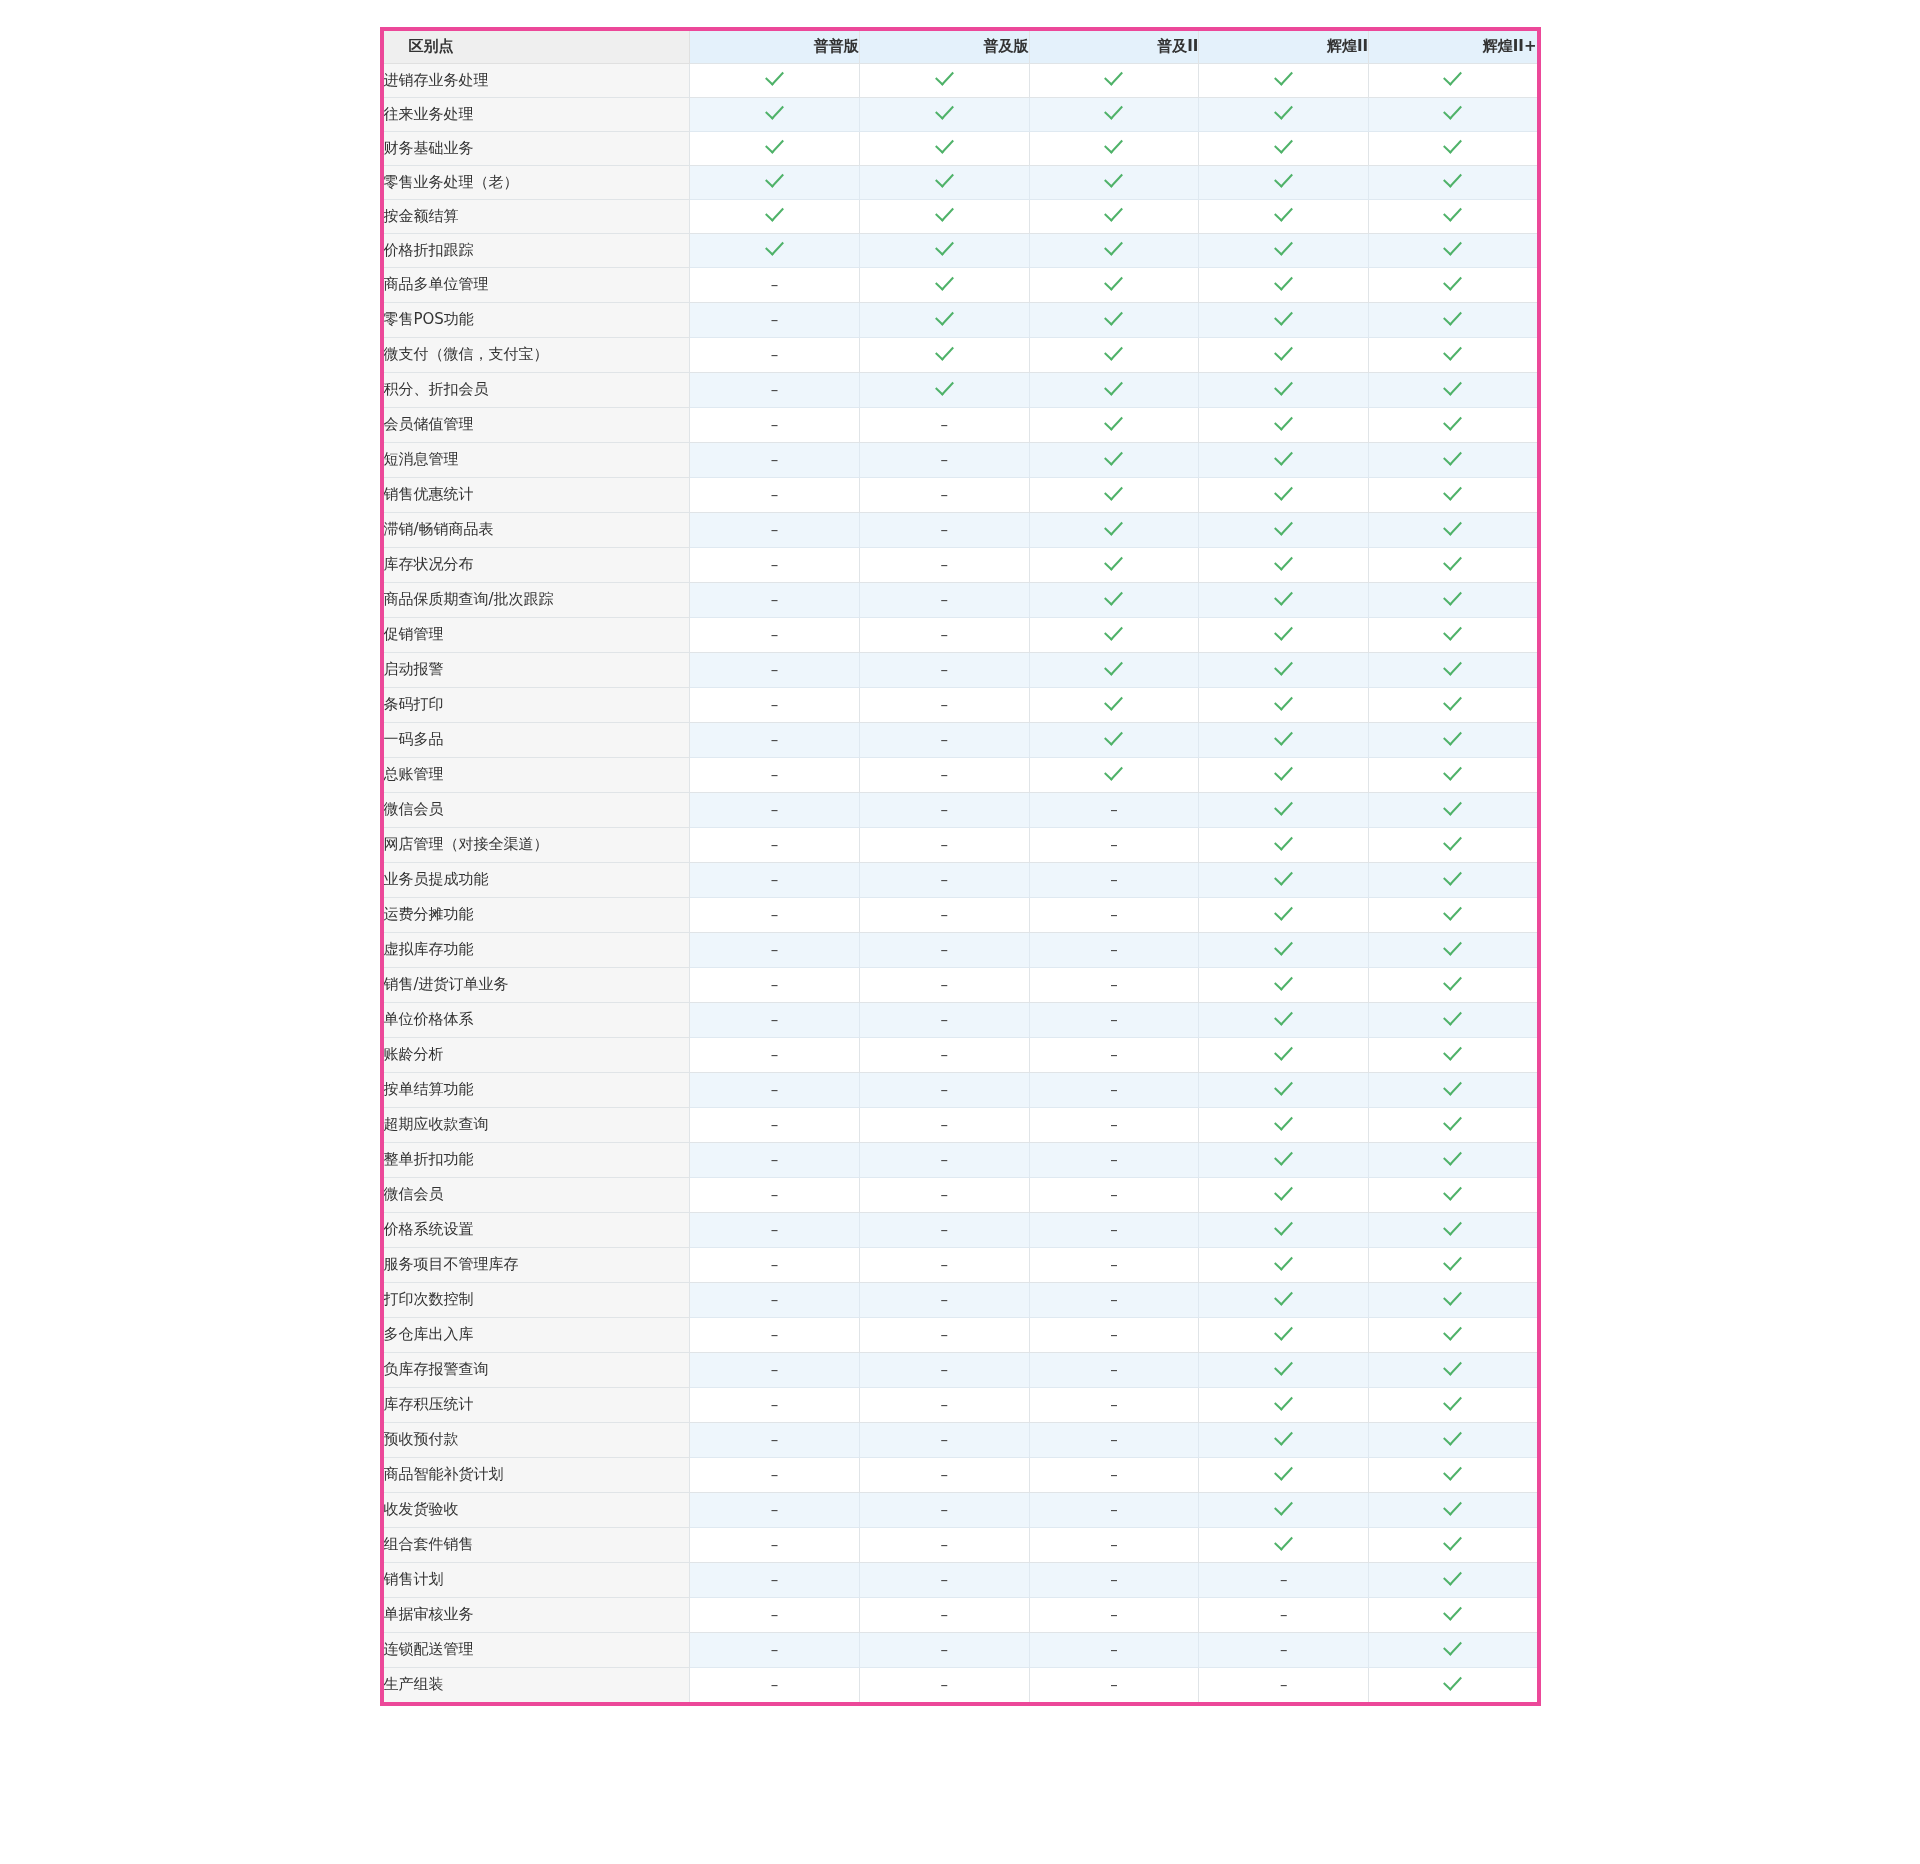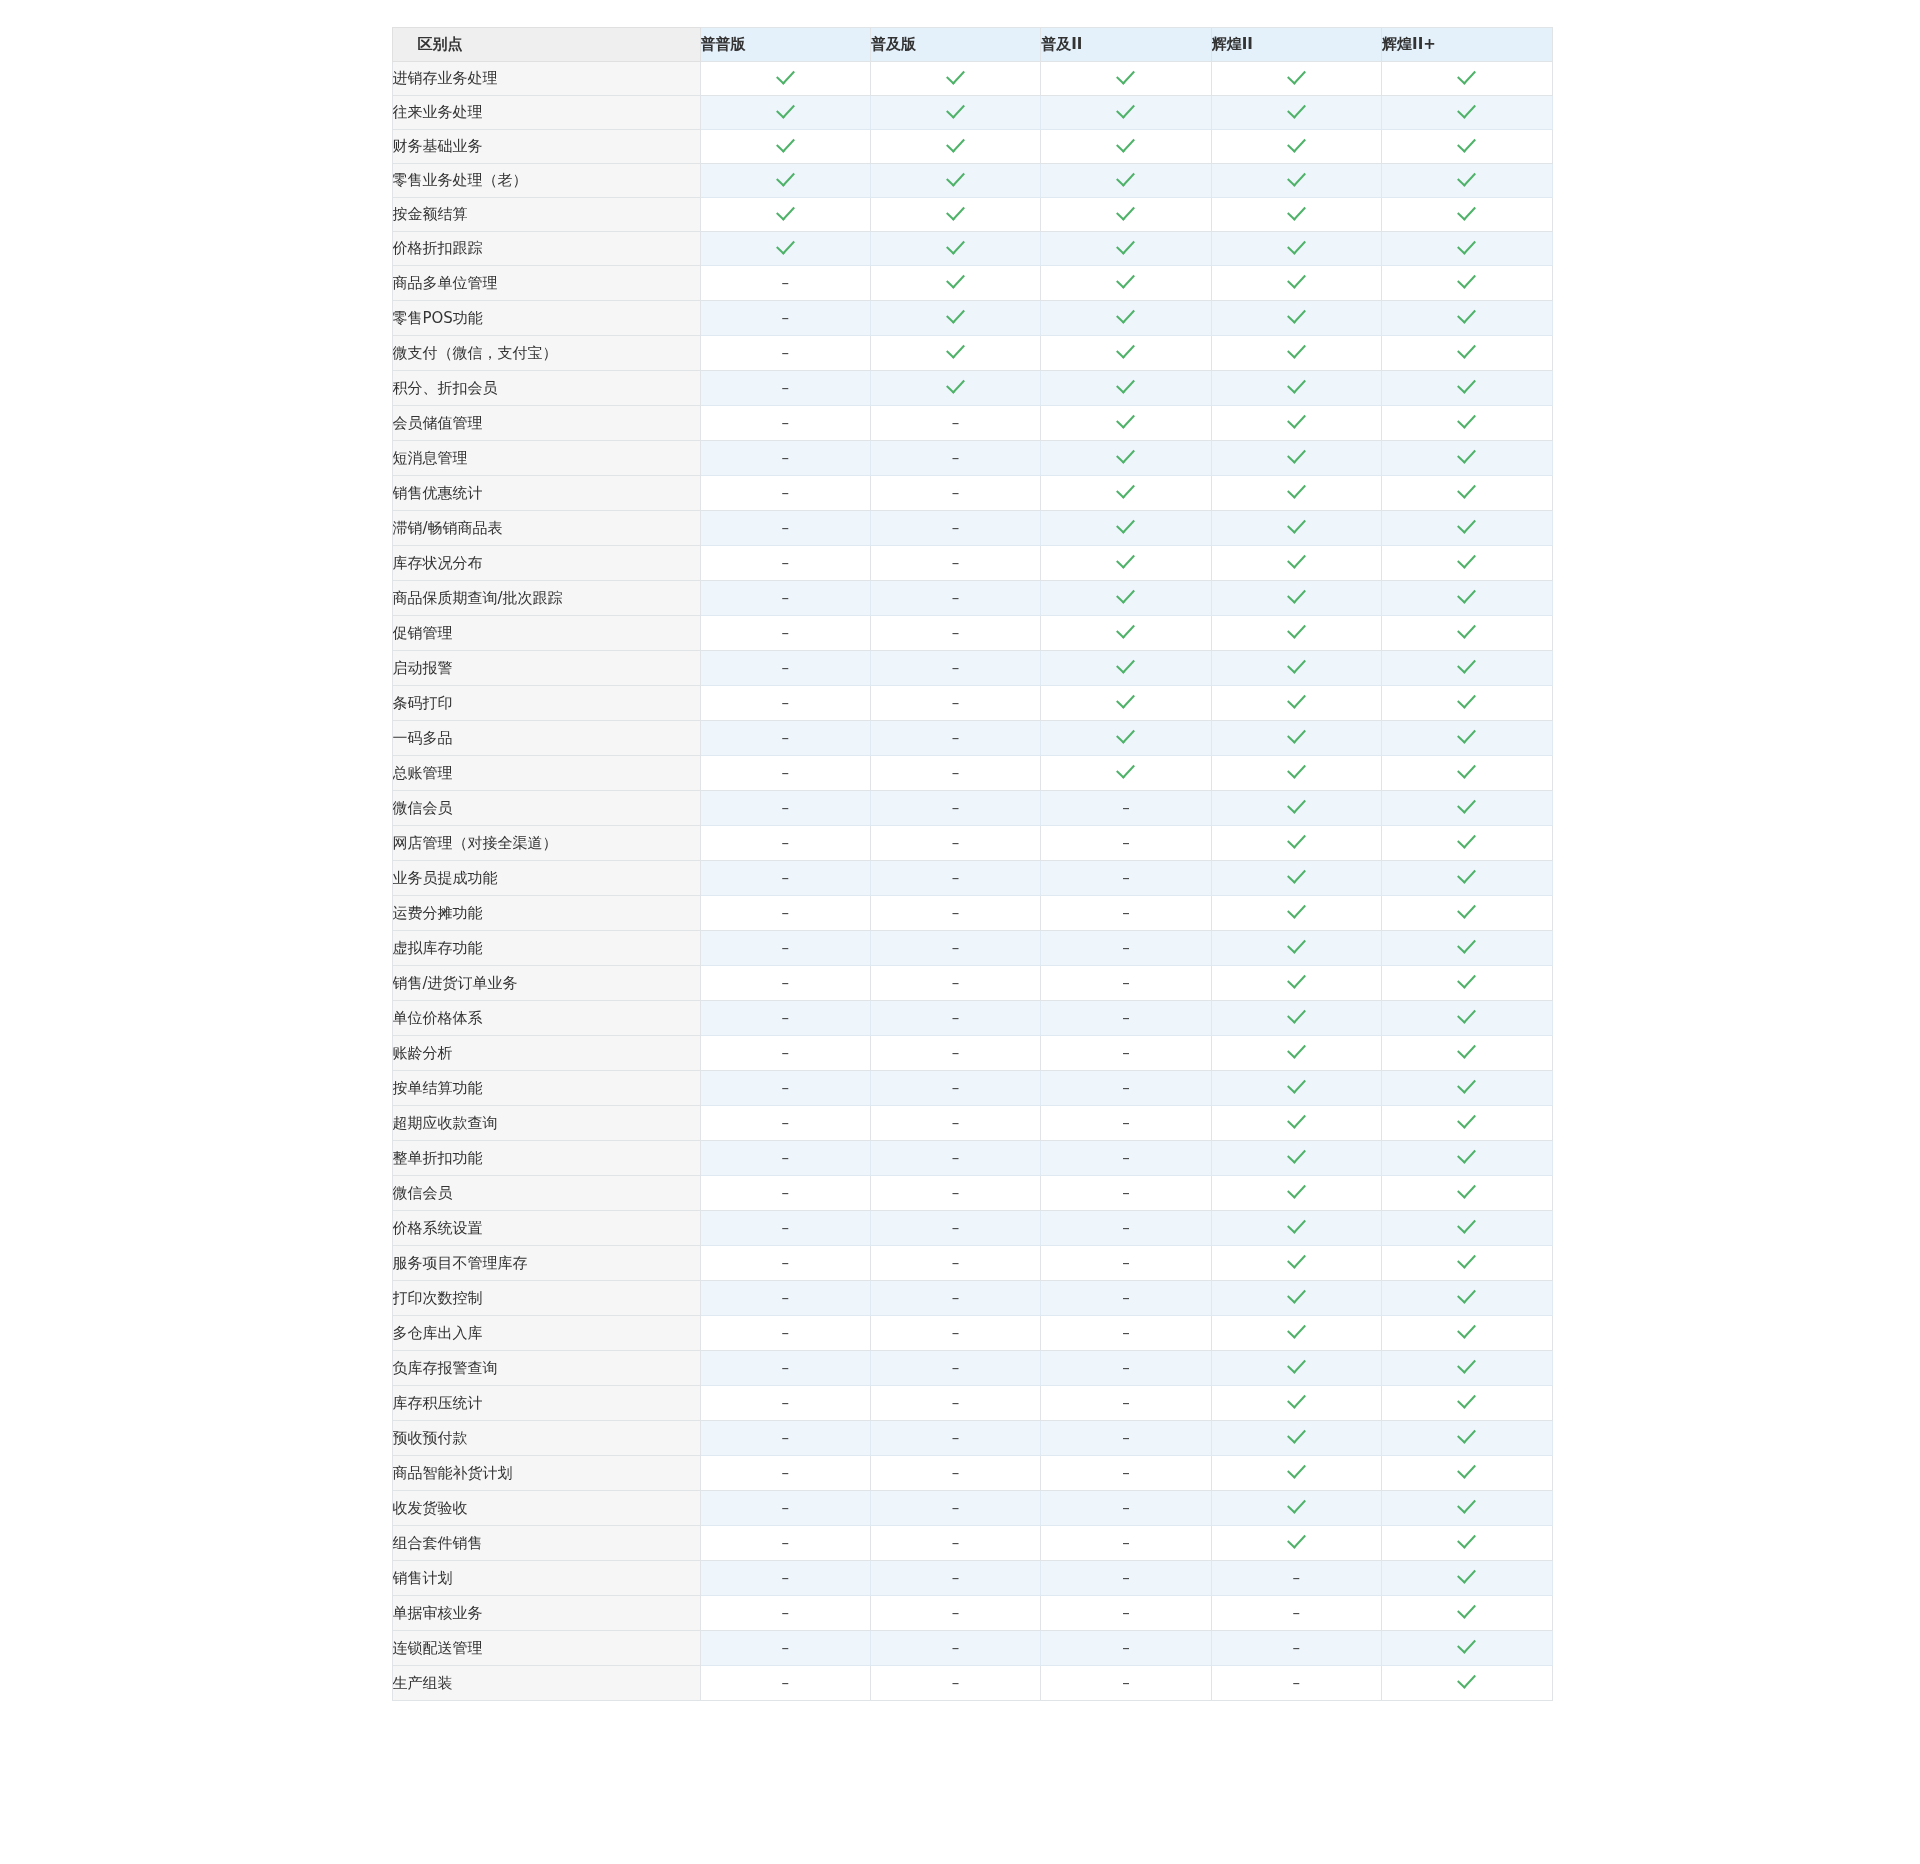--- a/index.html
+++ b/index.html
@@ -28,25 +28,25 @@
   table.compare td {
     border: 1px solid #e0e4e7;
     height: 34px;
     box-sizing: border-box;
     font-size: 15px;
     color: #333333;
     padding: 0;
     overflow: hidden;
     white-space: nowrap;
   }
-  table.compare { border: 1px solid #ec4899; margin-left: 12px; }
+  table.compare { border: 4px solid #ec4899; }
   thead th {
     background: #e4f1fb;
     font-weight: 700;
-    text-align: left;
+    text-align: right;
     border-color: #d9e6f0;
   }
   thead th.feature-col {
     background: #efefef;
     text-align: left;
     padding-left: 25px;
     border-color: #e0e0e0;
   }
   td.feature {
     background: #f6f6f6;

